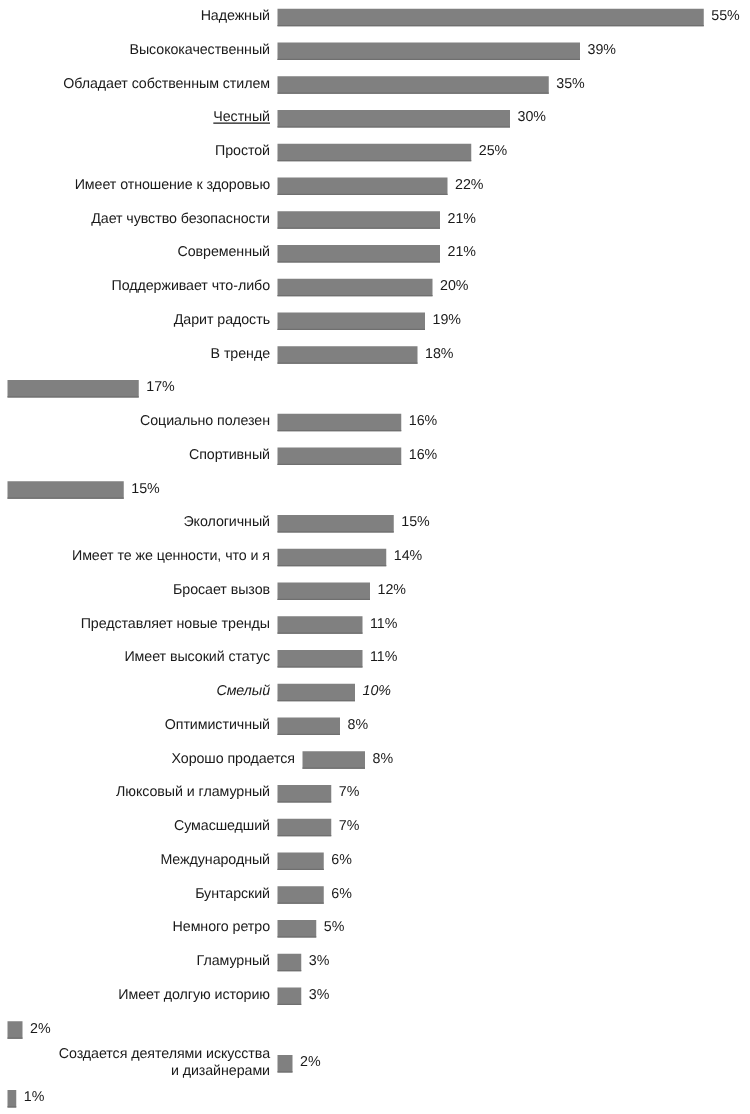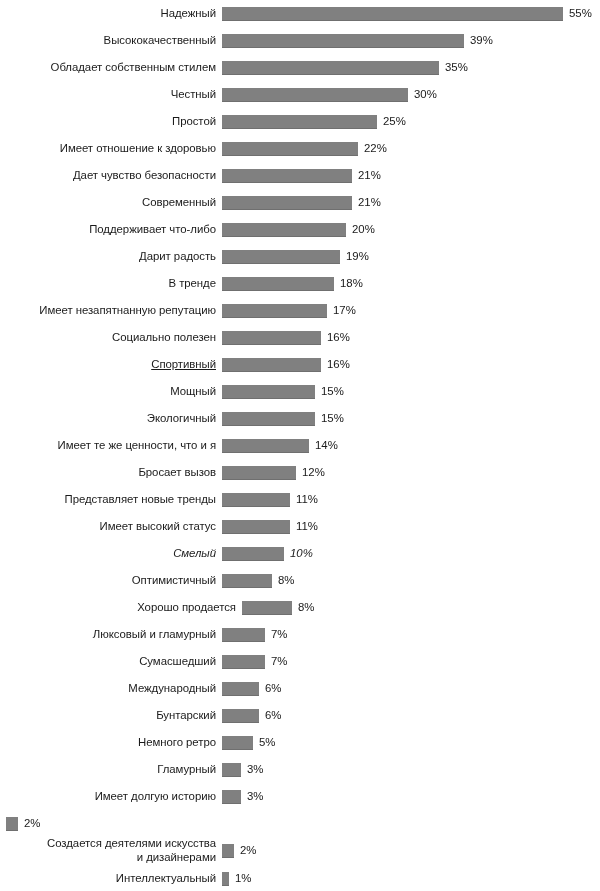--- a/index.html
+++ b/index.html
@@ -88,21 +88,21 @@
       </div>
     </div>
     <div class="bar-row" style="top: 54px; height: 27px;">
       <div class="row-label" style="width: 216px; flex-basis: 216px;">Обладает собственным стилем</div>
       <div class="bar-track">
         <div class="bar" style="width: 217px; height: 14px; background: rgb(128, 128, 128);"></div>
         <div class="bar-value">35%</div>
       </div>
     </div>
     <div class="bar-row" style="top: 81px; height: 27px;">
-      <div class="row-label" style="width: 216px; flex-basis: 216px;">Честный</div>
+      <div class="row-label" style="width: 216px; flex-basis: 216px; text-decoration: underline;">Честный</div>
       <div class="bar-track">
         <div class="bar" style="width: 186px; height: 14px; background: rgb(128, 128, 128);"></div>
         <div class="bar-value">30%</div>
       </div>
     </div>
     <div class="bar-row" style="top: 108px; height: 27px;">
       <div class="row-label" style="width: 216px; flex-basis: 216px;">Простой</div>
       <div class="bar-track">
         <div class="bar" style="width: 155px; height: 14px; background: rgb(128, 128, 128);"></div>
         <div class="bar-value">25%</div>
@@ -144,42 +144,40 @@
       </div>
     </div>
     <div class="bar-row" style="top: 270px; height: 27px;">
       <div class="row-label" style="width: 216px; flex-basis: 216px; padding-left: 32px;">В тренде</div>
       <div class="bar-track">
         <div class="bar" style="width: 112px; height: 14px; background: rgb(128, 128, 128);"></div>
         <div class="bar-value">18%</div>
       </div>
     </div>
     <div class="bar-row" style="top: 297px; height: 27px;">
-      <div class="row-label" style="width: 216px; flex-basis: 216px;">Имеет незапятнанную репутацию</div>
       <div class="bar-track">
         <div class="bar" style="width: 105px; height: 14px; background: rgb(128, 128, 128);"></div>
         <div class="bar-value">17%</div>
       </div>
     </div>
     <div class="bar-row" style="top: 324px; height: 27px;">
       <div class="row-label" style="width: 216px; flex-basis: 216px;">Социально полезен</div>
       <div class="bar-track">
         <div class="bar" style="width: 99px; height: 14px; background: rgb(128, 128, 128);"></div>
         <div class="bar-value">16%</div>
       </div>
     </div>
     <div class="bar-row" style="top: 351px; height: 27px;">
-      <div class="row-label" style="width: 216px; flex-basis: 216px; text-decoration: underline;">Спортивный</div>
+      <div class="row-label" style="width: 216px; flex-basis: 216px;">Спортивный</div>
       <div class="bar-track">
         <div class="bar" style="width: 99px; height: 14px; background: rgb(128, 128, 128);"></div>
         <div class="bar-value">16%</div>
       </div>
     </div>
     <div class="bar-row" style="top: 378px; height: 27px;">
-      <div class="row-label" style="width: 216px; flex-basis: 216px;">Мощный</div>
       <div class="bar-track">
         <div class="bar" style="width: 93px; height: 14px; background: rgb(128, 128, 128);"></div>
         <div class="bar-value">15%</div>
       </div>
     </div>
     <div class="bar-row" style="top: 405px; height: 27px;">
       <div class="row-label" style="width: 216px; flex-basis: 216px;">Экологичный</div>
       <div class="bar-track">
         <div class="bar" style="width: 93px; height: 14px; background: rgb(128, 128, 128);"></div>
         <div class="bar-value">15%</div>
@@ -291,19 +289,18 @@
     </div>
     <div class="bar-row" style="top: 837px; height: 27px;">
       <div class="row-label" style="width: 216px; flex-basis: 216px;">Создается деятелями искусства
 и дизайнерами</div>
       <div class="bar-track">
         <div class="bar" style="width: 12px; height: 14px; background: rgb(128, 128, 128);"></div>
         <div class="bar-value">2%</div>
       </div>
     </div>
     <div class="bar-row" style="top: 865px; height: 27px;">
-      <div class="row-label" style="width: 216px; flex-basis: 216px;">Интеллектуальный</div>
       <div class="bar-track">
         <div class="bar" style="width: 7px; height: 14px; background: rgb(128, 128, 128);"></div>
         <div class="bar-value">1%</div>
       </div>
     </div>
   </div>
 
 </body></html>

